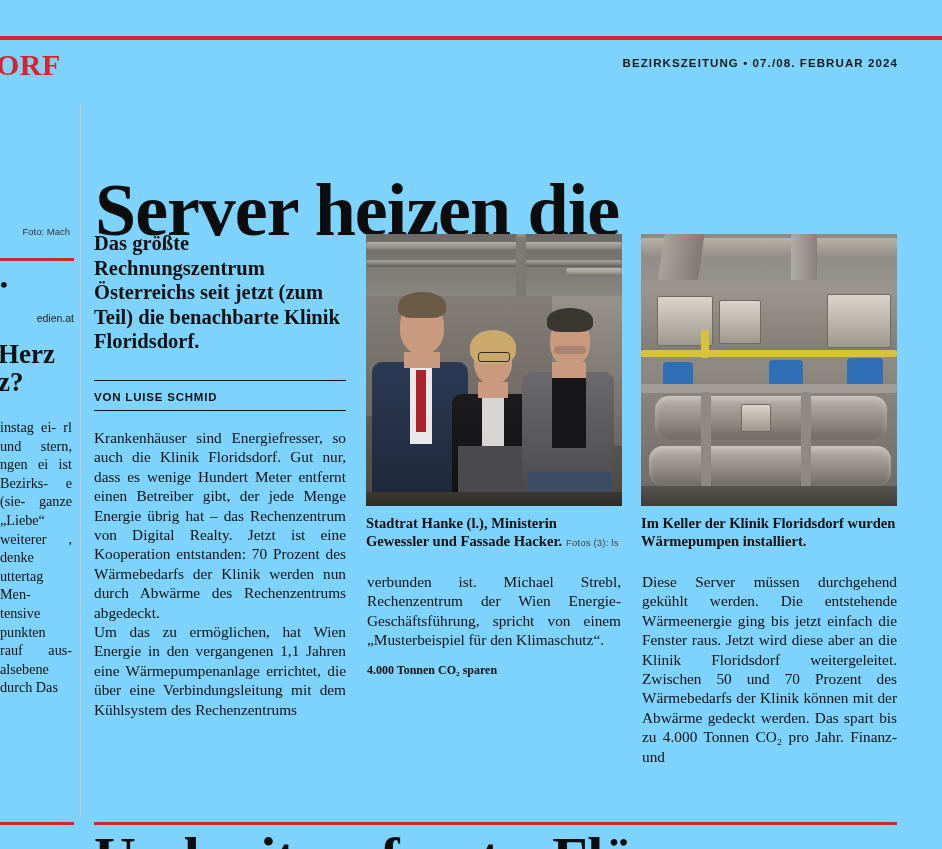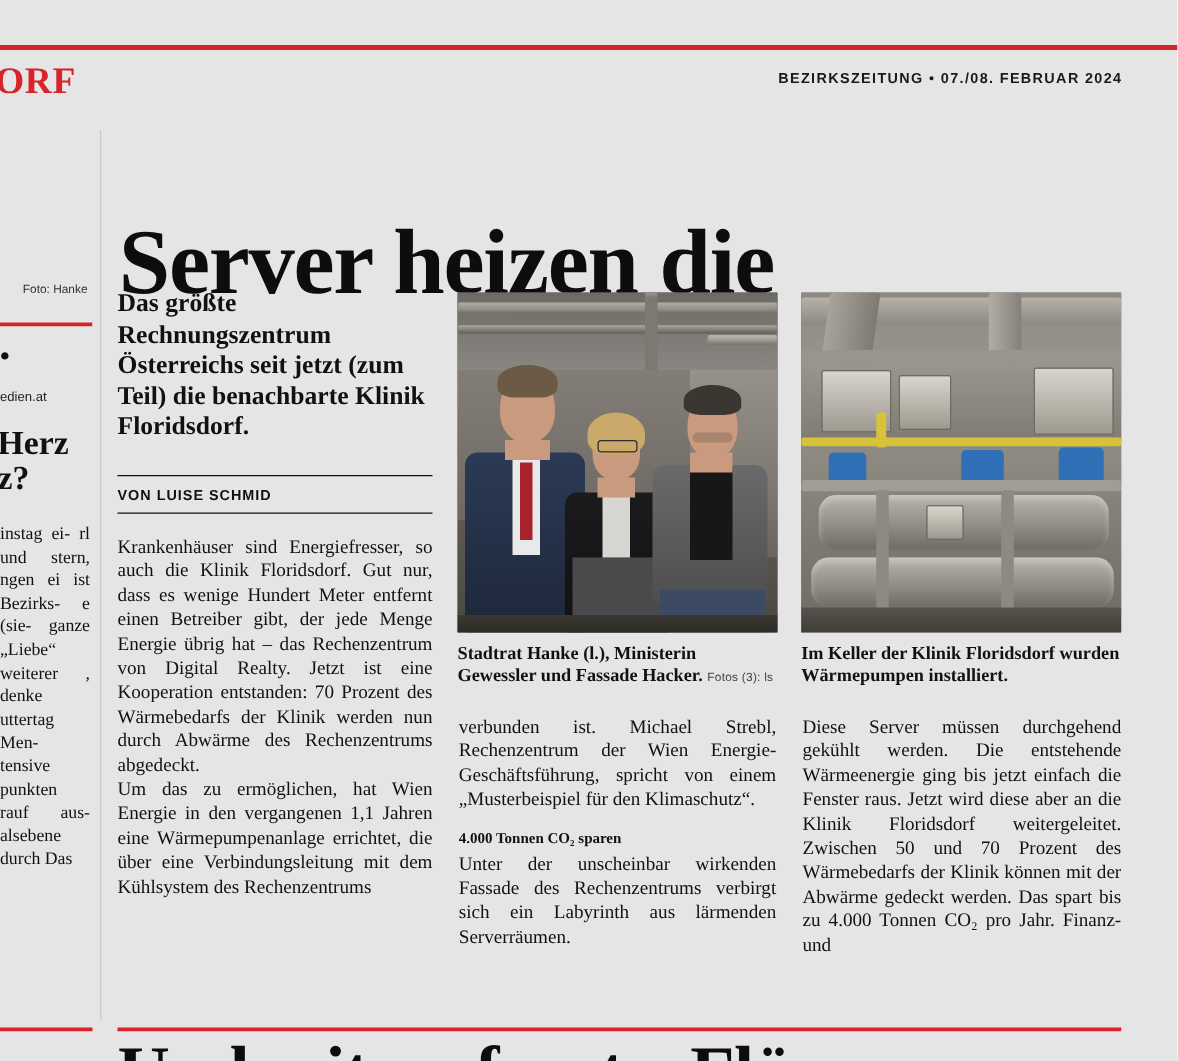--- a/index.html
+++ b/index.html
@@ -12,21 +12,21 @@
     height: 849px;
     overflow: hidden;
     font-family: "Liberation Serif", serif;
     color: #111111;
     position: relative;
   }
 
   .page {
     position: absolute;
     inset: 0;
-    background: #e5e5e5;
+    background: #7dd3fc;
   }
 
   
   .top-rule {
     position: absolute;
     left: 0;
     top: 36px;
     width: 942px;
     height: 4px;
     background: #d8232a;
@@ -95,20 +95,21 @@
     color: #111;
   }
   .left-small {
     position: absolute;
     left: 0;
     top: 212px;
     width: 74px;
     font-family: "Liberation Sans", sans-serif;
     font-size: 10.5px;
     color: #222;
+    text-align: right;
   }
   .left-head {
     position: absolute;
     left: -2px;
     top: 240px;
     width: 80px;
     font-family: "Liberation Serif", serif;
     font-weight: bold;
     font-size: 27px;
     line-height: 28px;
@@ -320,21 +321,21 @@
 <div class="page">
 
   <div class="top-rule"></div>
 
   <div class="masthead">
     <div class="masthead-left">ORF</div>
     <div class="masthead-right">BEZIRKSZEITUNG • 07./08. FEBRUAR 2024</div>
   </div>
 
   <div class="left-col">
-    <div class="left-photo-credit">Foto: Hanke</div>
+    <div class="left-photo-credit">Foto: Mach</div>
     <div class="left-redline"></div>
     <div class="left-dot">•</div>
     <div class="left-small">edien.at</div>
     <div class="left-head">Herz z?</div>
     <div class="left-body">instag ei- rl und stern, ngen ei ist Bezirks- e (sie- ganze „Liebe“ weiterer , denke uttertag Men- tensive punkten rauf aus- alsebene durch Das</div>
   </div>
   <div class="col-divider"></div>
 
   <h1 class="headline">Server heizen die</h1>
 
@@ -344,21 +345,20 @@
   <div class="byline-rule2"></div>
 
   <div class="col col1">
     <p>Krankenhäuser sind Energiefresser, so auch die Klinik Floridsdorf. Gut nur, dass es wenige Hundert Meter entfernt einen Betreiber gibt, der jede Menge Energie übrig hat – das Rechenzentrum von Digital Realty. Jetzt ist eine Kooperation entstanden: 70 Prozent des Wärmebedarfs der Klinik werden nun durch Abwärme des Rechenzentrums abgedeckt.</p>
     <p>Um das zu ermöglichen, hat Wien Energie in den vergangenen 1,1 Jahren eine Wärmepumpenanlage errichtet, die über eine Verbindungsleitung mit dem Kühlsystem des Rechenzentrums</p>
   </div>
 
   <div class="col col2">
     <p>verbunden ist. Michael Strebl, Rechenzentrum der Wien Energie-Geschäftsführung, spricht von einem „Musterbeispiel für den Klimaschutz“.</p>
     <div class="subhead">4.000 Tonnen CO₂ sparen</div>
-    <p>Unter der unscheinbar wirkenden Fassade des Rechenzentrums verbirgt sich ein Labyrinth aus lärmenden Serverräumen.</p>
   </div>
 
   <div class="col col3">
     <p>Diese Server müssen durchgehend gekühlt werden. Die entstehende Wärmeenergie ging bis jetzt einfach die Fenster raus. Jetzt wird diese aber an die Klinik Floridsdorf weitergeleitet. Zwischen 50 und 70 Prozent des Wärmebedarfs der Klinik können mit der Abwärme gedeckt werden. Das spart bis zu 4.000 Tonnen CO₂ pro Jahr. Finanz- und</p>
   </div>
 
   <div class="photo photo1">
     <div class="p1-bg"></div>
     <div class="p1-ceil"></div>
 

